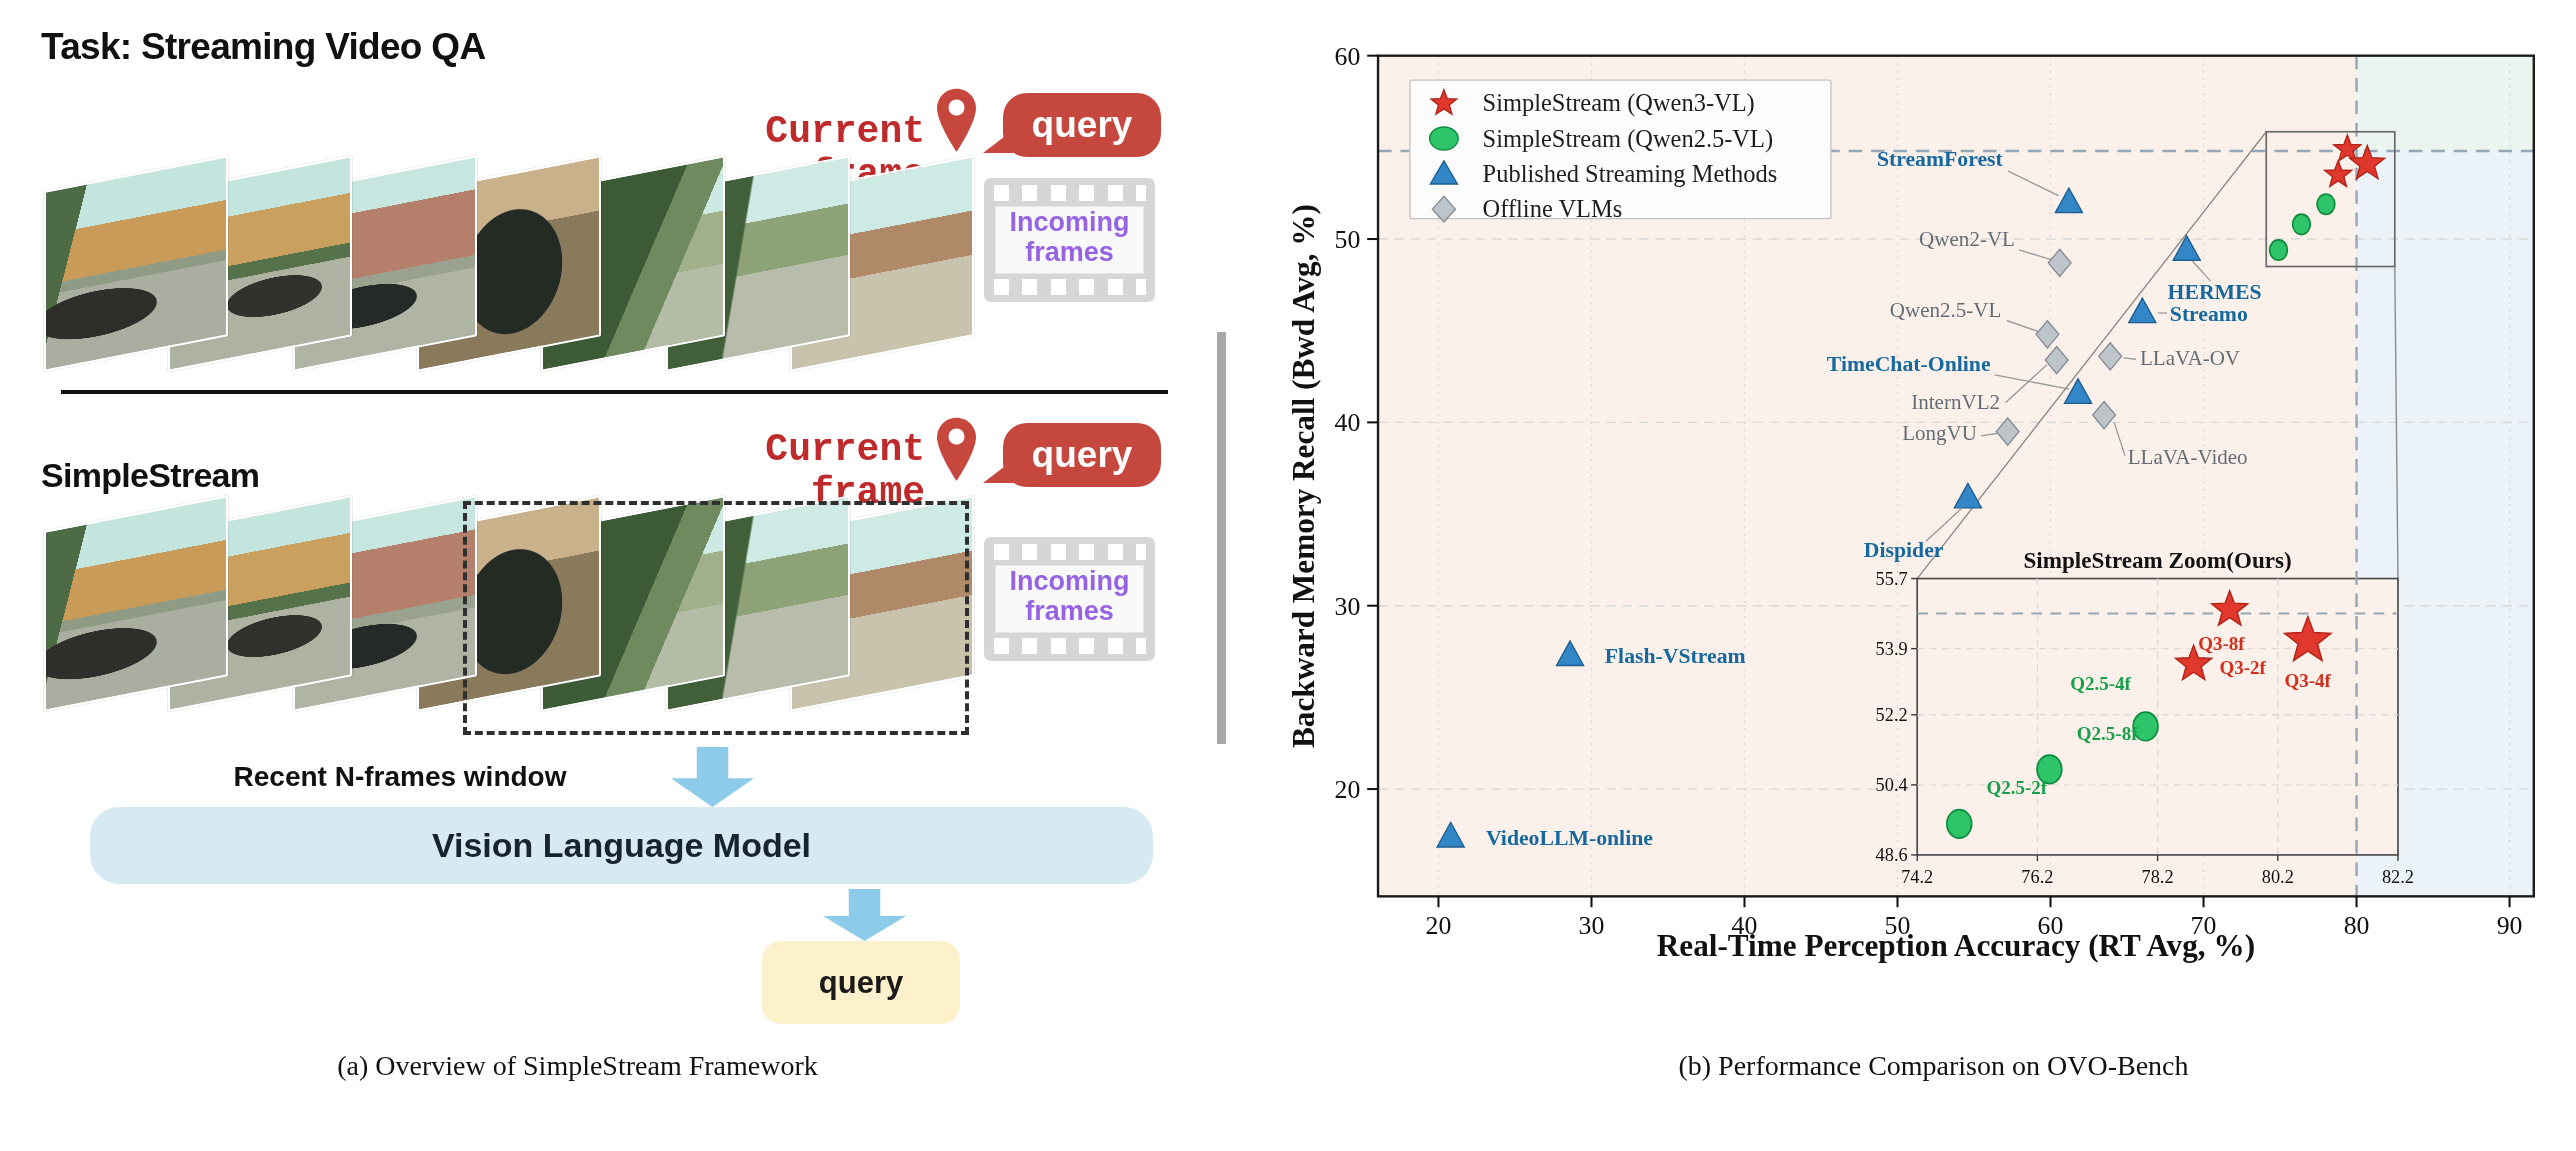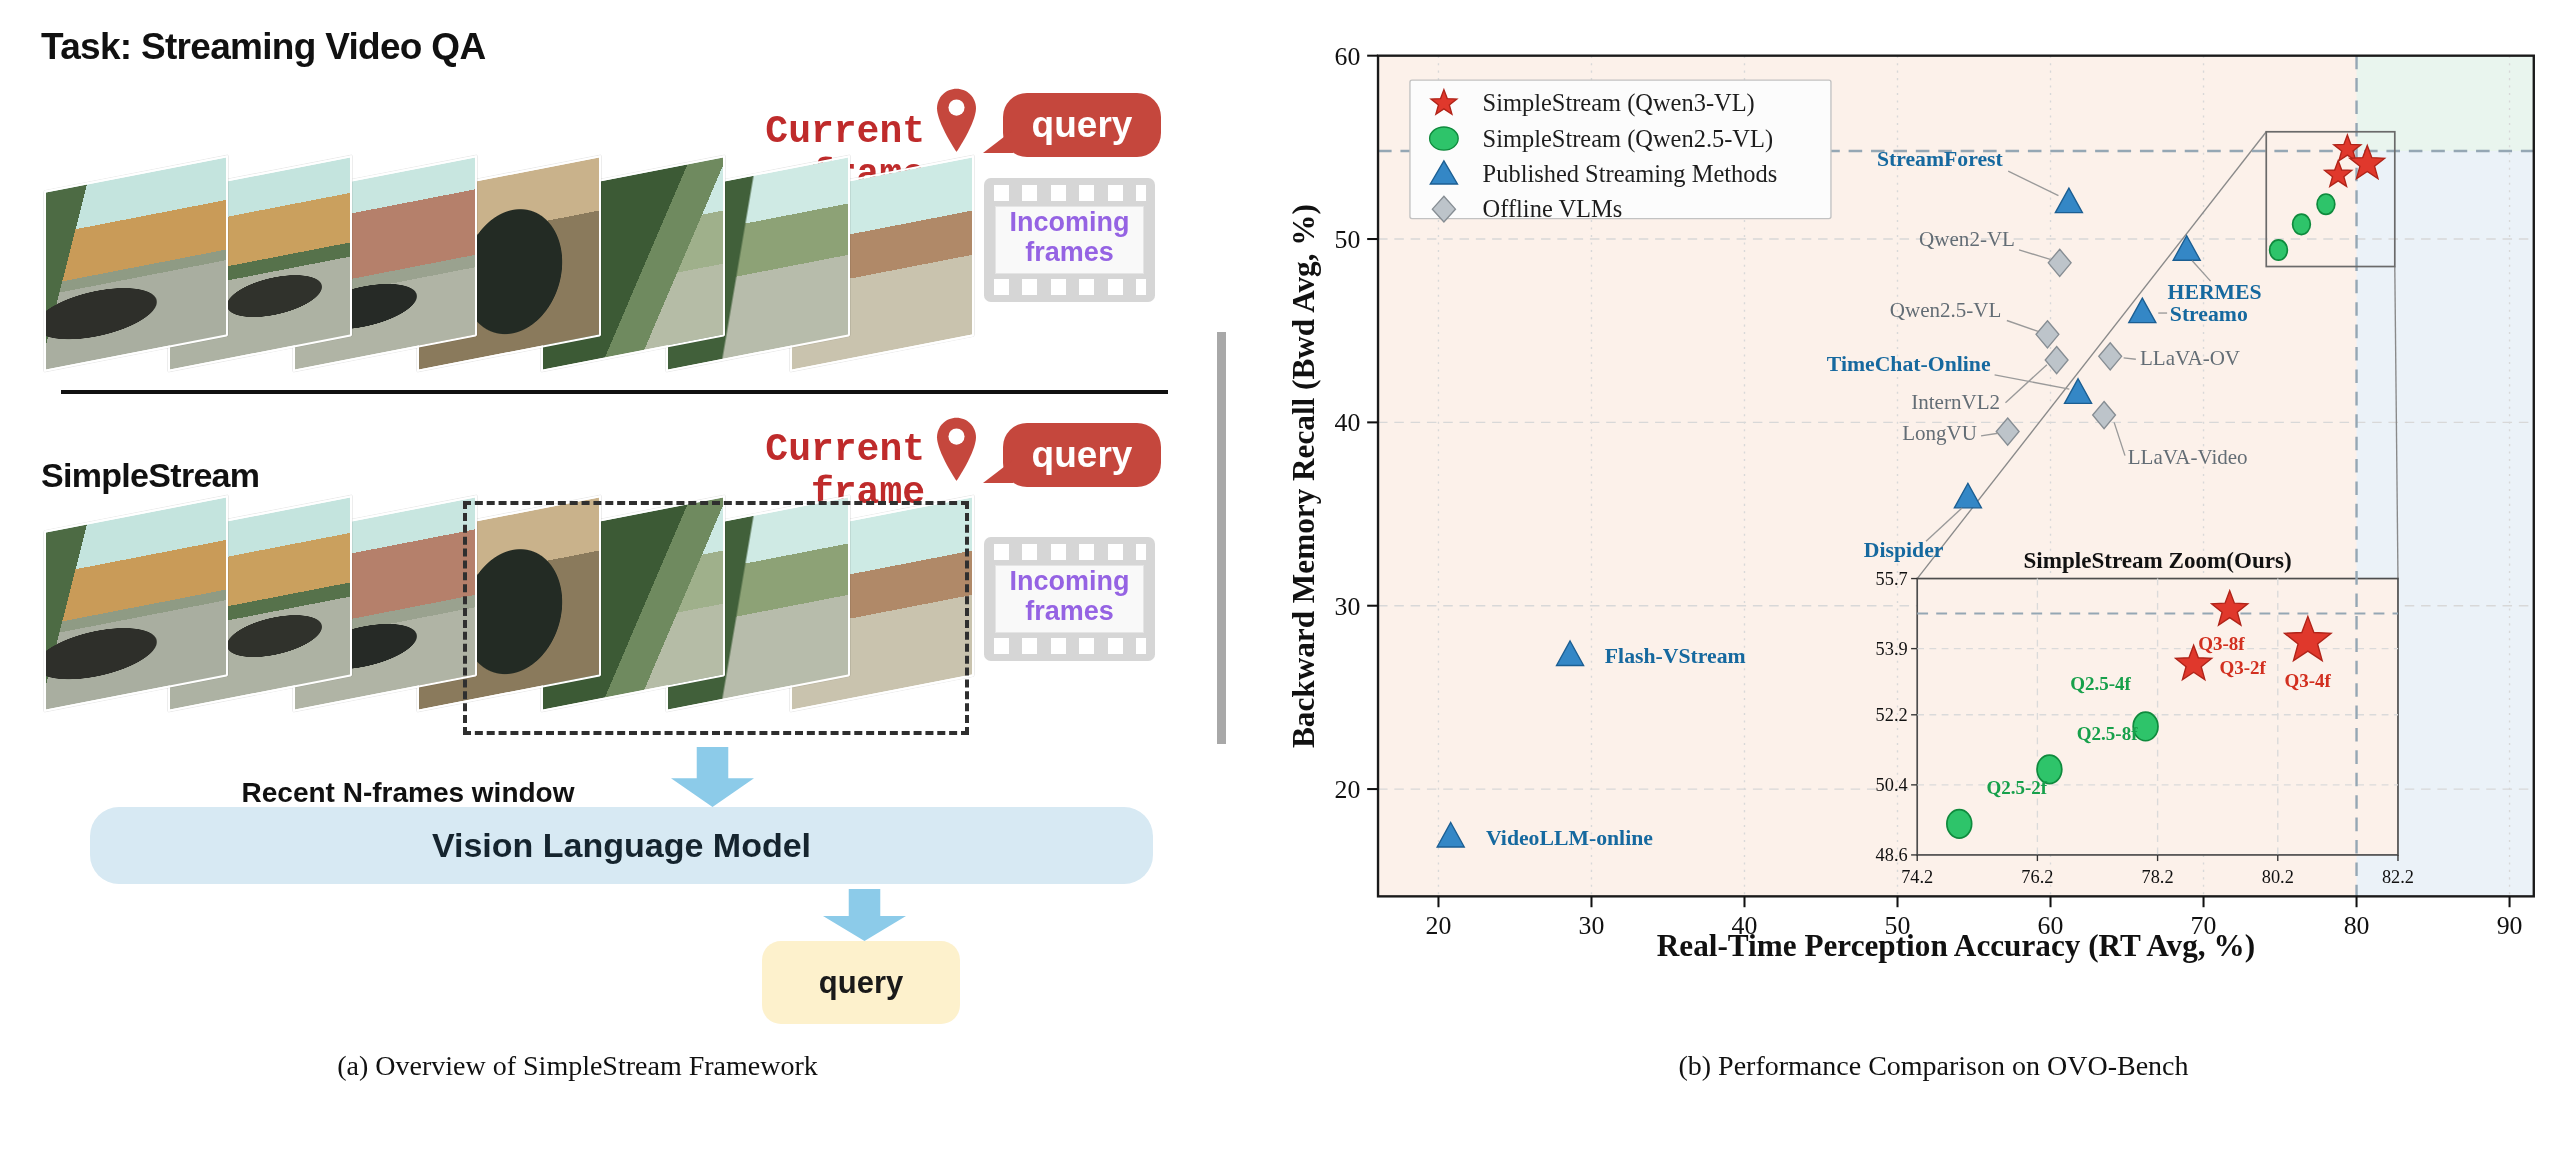--- a/index.html
+++ b/index.html
@@ -51,22 +51,22 @@
   .sprockets{height:16.3px;background:repeating-linear-gradient(90deg,#fff 0 15px,transparent 15px 28.5px);}
   .film-label{flex:1;margin:4.8px 1.4px;background:rgba(255,255,255,.88);border:1.4px solid #dcdcdc;
         display:flex;flex-direction:column;align-items:center;
         font-weight:bold;color:#6d28d9;font-size:27px;line-height:1.12;}
 
   .hdivider{position:absolute;left:61px;top:390px;width:1107px;height:4.1px;background:#111;}
   .vbar{position:absolute;left:1217px;top:332px;width:8.8px;height:412px;background:#a8a8a8;}
 
   .dashed-window{position:absolute;left:463px;top:501px;width:506px;height:234px;
         border:4.1px dashed #2f2f2f;box-sizing:border-box;z-index:25;}
-  .recent-label{position:absolute;left:170px;top:761px;width:476px;text-align:center;
-        font-size:28px;font-weight:bold;color:#111;margin-top:16px;}
+  .recent-label{position:absolute;left:162px;top:761px;width:476px;text-align:center;
+        font-size:28px;font-weight:bold;color:#111;}
 
   .arrow{position:absolute;background:#8ccbe9;
         clip-path:polygon(31% 0,69% 0,69% 52%,100% 52%,50% 100%,0 52%,31% 52%);}
   #arrow-1{left:671px;top:747px;width:83px;height:60px;}
   #arrow-2{left:823px;top:889px;width:83px;height:52px;}
 
   .vlm-box{position:absolute;left:90px;top:807px;width:1063px;height:77px;background:#d7e9f3;
         border-radius:29px;font-size:34px;font-weight:bold;color:#15242e;
         display:flex;align-items:center;justify-content:center;}
   .answer-box{position:absolute;left:762px;top:941px;width:198px;height:83px;background:#fdf1cc;

